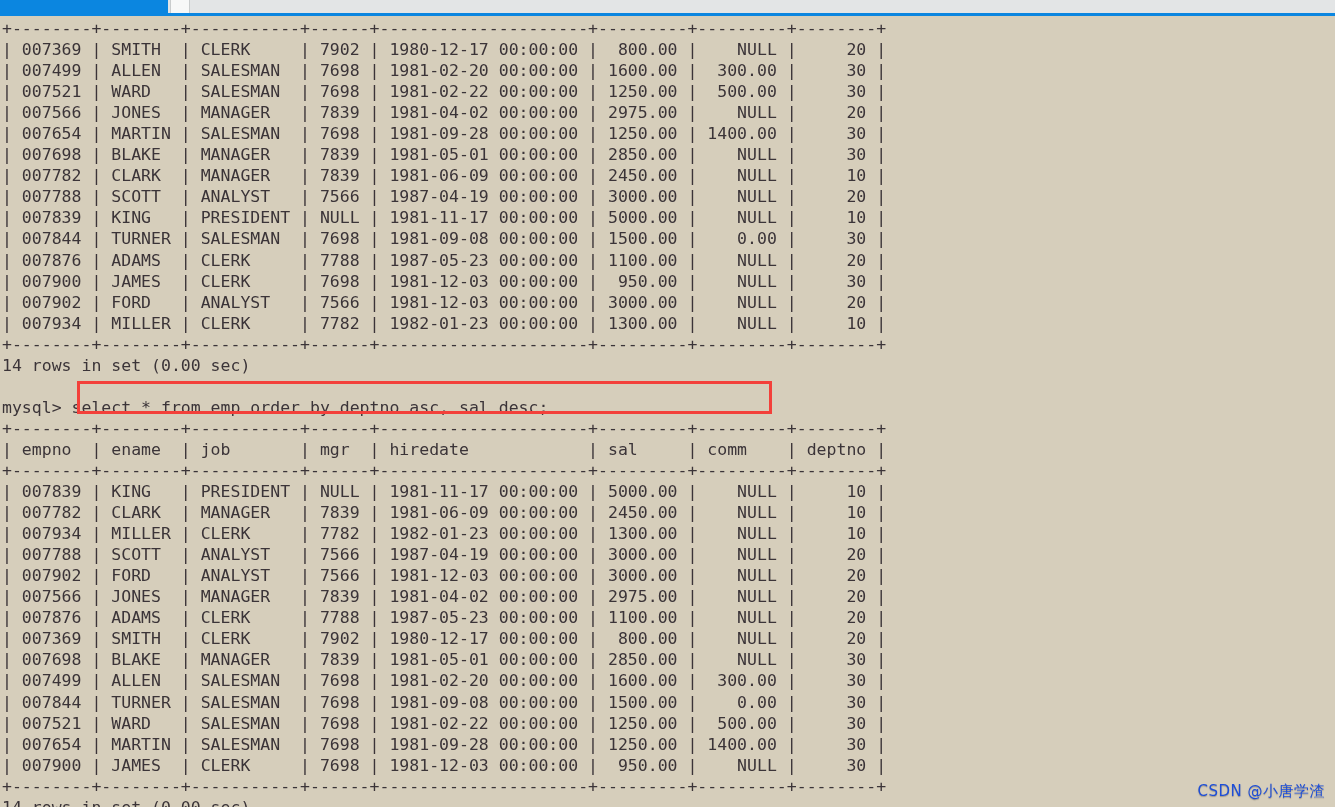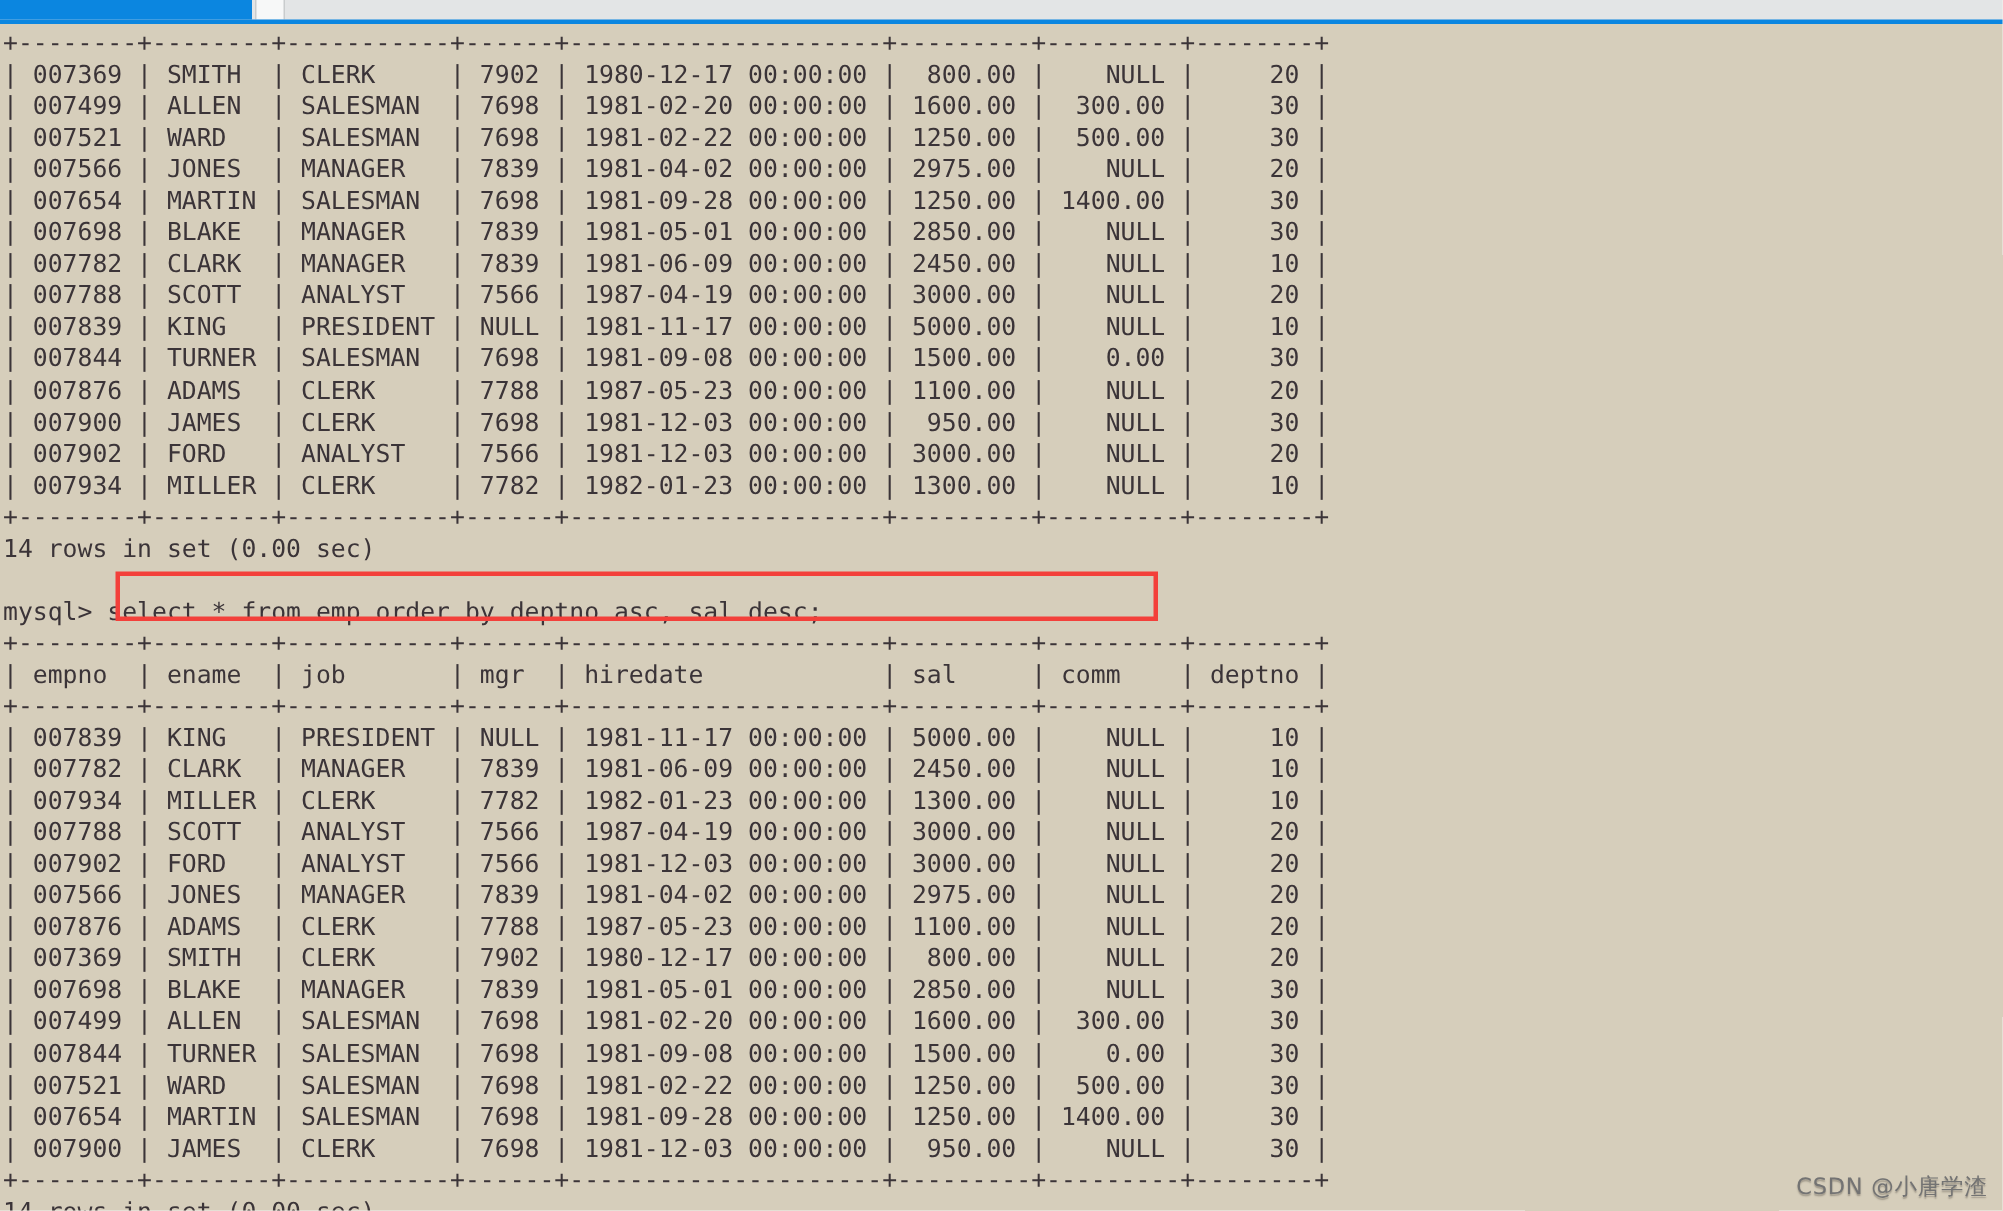--- a/index.html
+++ b/index.html
@@ -80,21 +80,21 @@
     background: transparent;
   }
 
   
   #watermark {
     position: absolute;
     right: 10px;
     bottom: 6px;
     font-family: "DejaVu Sans", "Liberation Sans", sans-serif;
     font-size: 15px;
-    color: #737373;
+    color: #1d4ed8;
     text-shadow: 0 1px 1px rgba(90,85,75,0.45);
     letter-spacing: 0.5px;
     white-space: nowrap;
   }
 </style>
 </head>
 <body>
 
 <div id="top-bar">
   <div id="top-bar-progress"></div>

